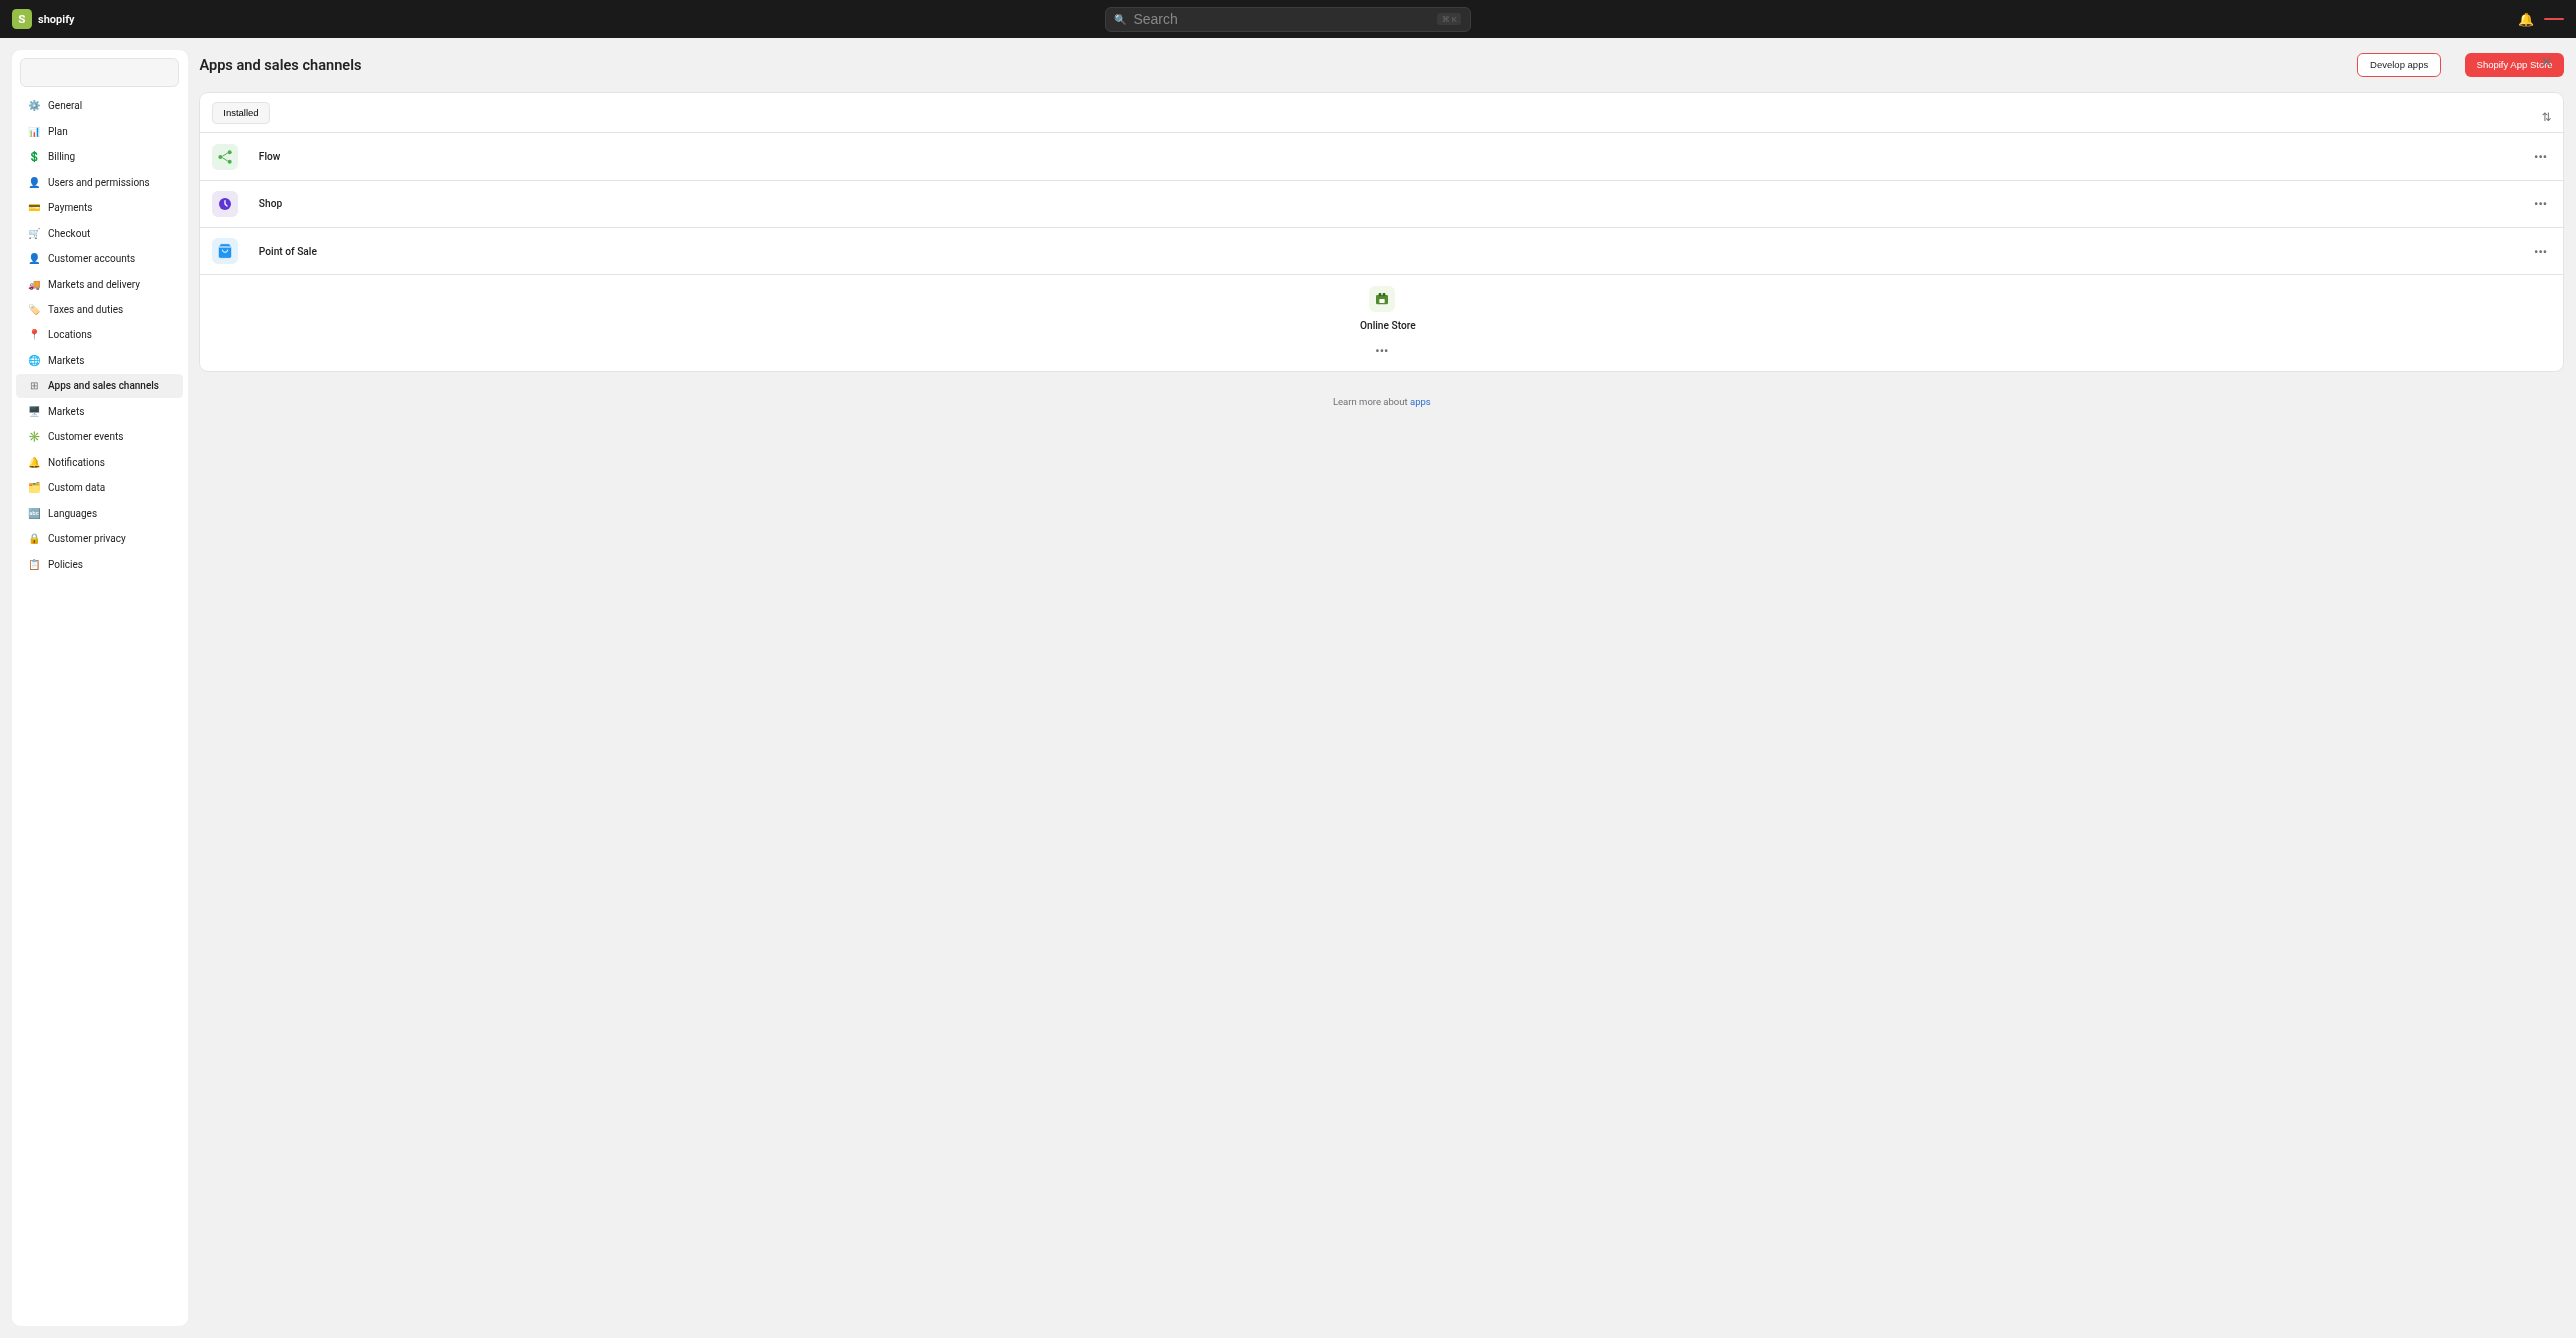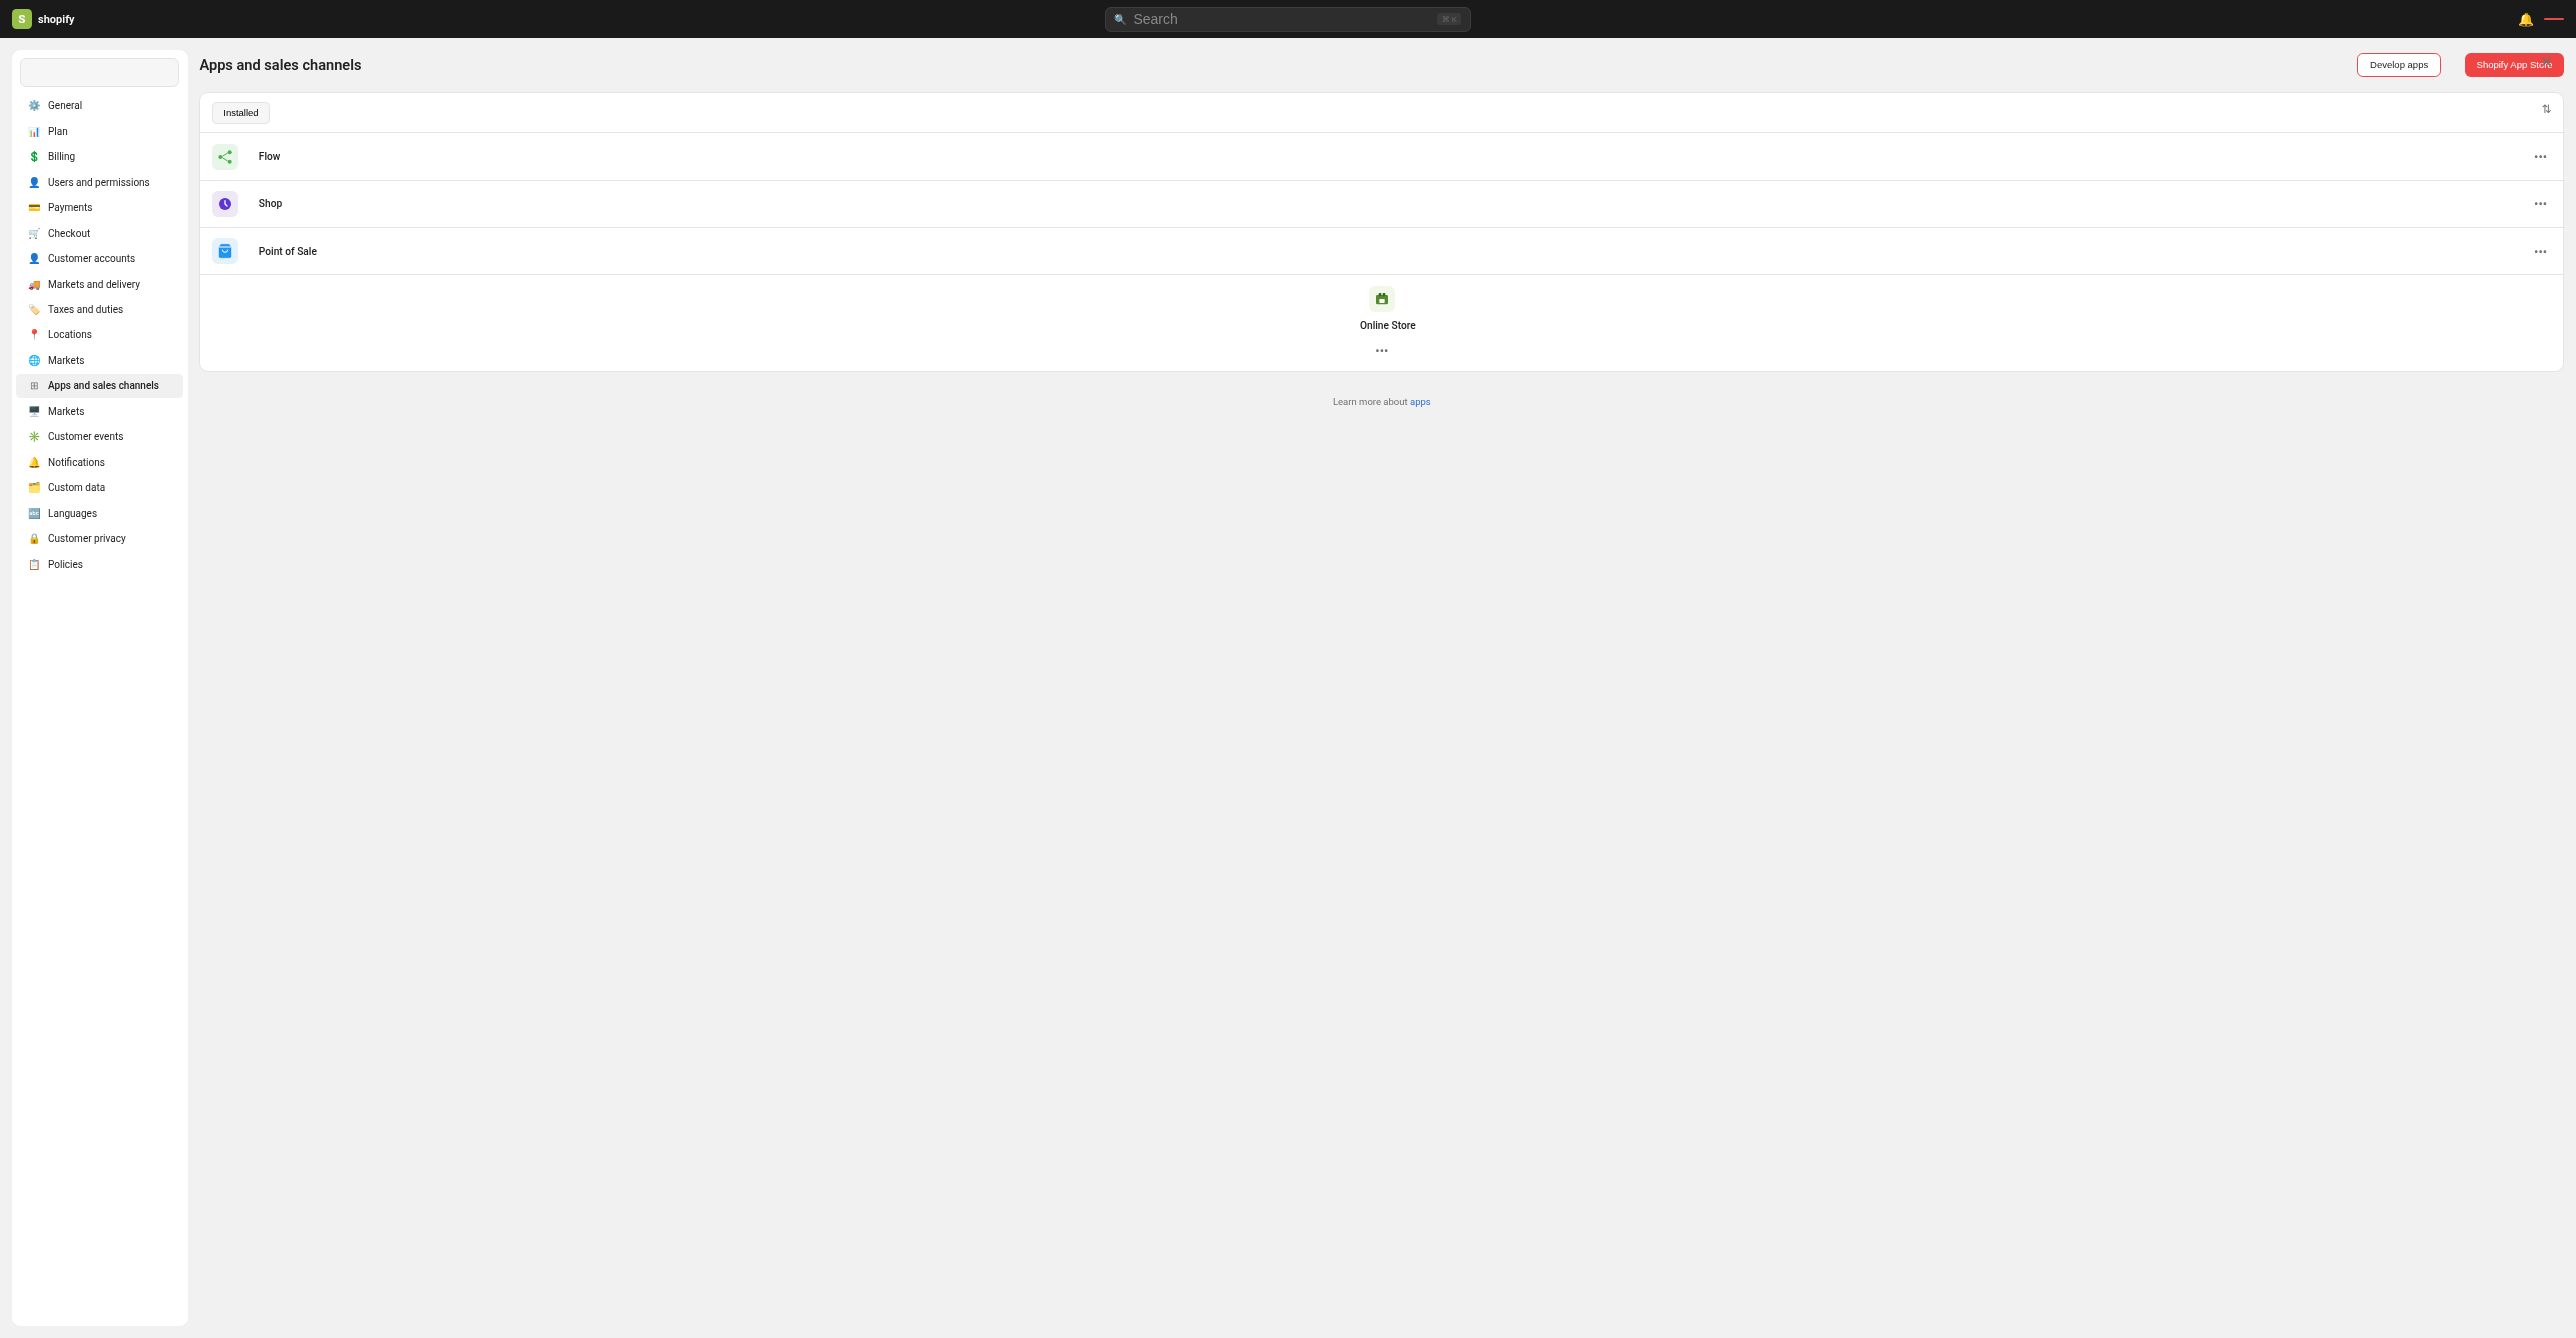--- a/index.html
+++ b/index.html
@@ -202,21 +202,21 @@
     
     .card {
       background: white;
       border-radius: 8.8px;
       border: 0.7px solid #e1e3e5;
       overflow: hidden;
       margin-bottom: 11.7px;
     }
     .card-header {
       display: flex;
-      align-items: flex-start;
+      align-items: flex-end;
       justify-content: space-between;
       padding: 8.8px 11.7px;
       border-bottom: 0.7px solid #e1e3e5;
     }
     .tab-installed {
       background: #f6f6f7;
       border: 0.7px solid #e1e3e5;
       border-radius: 4.4px;
       padding: 4.4px 10.2px;
       font-size: 9.5px;

